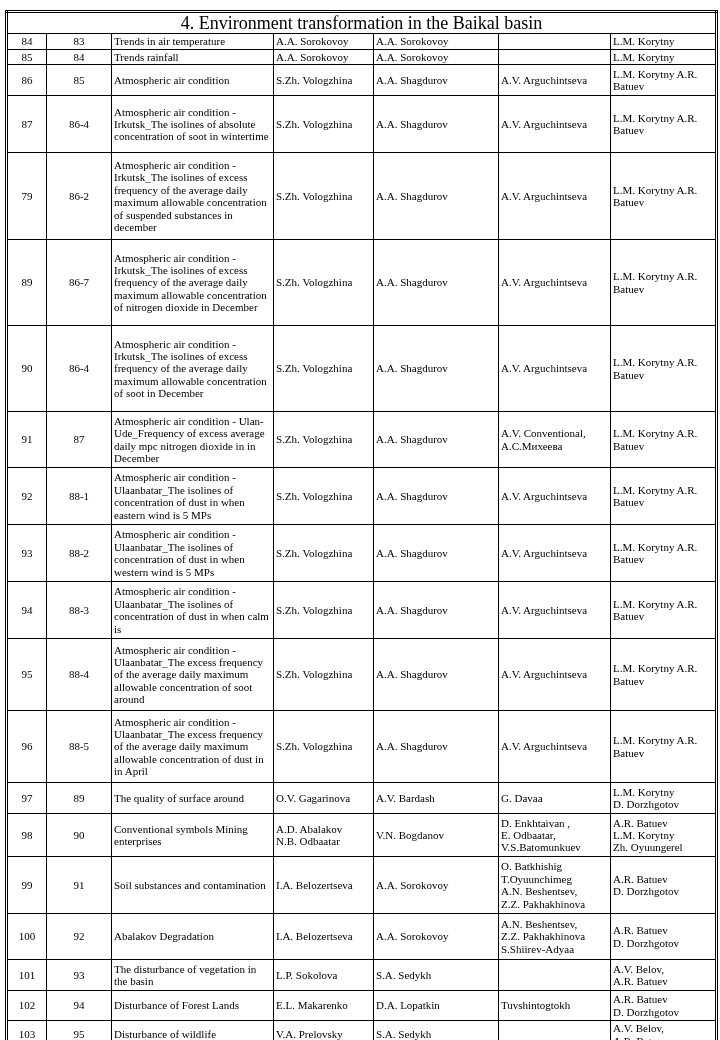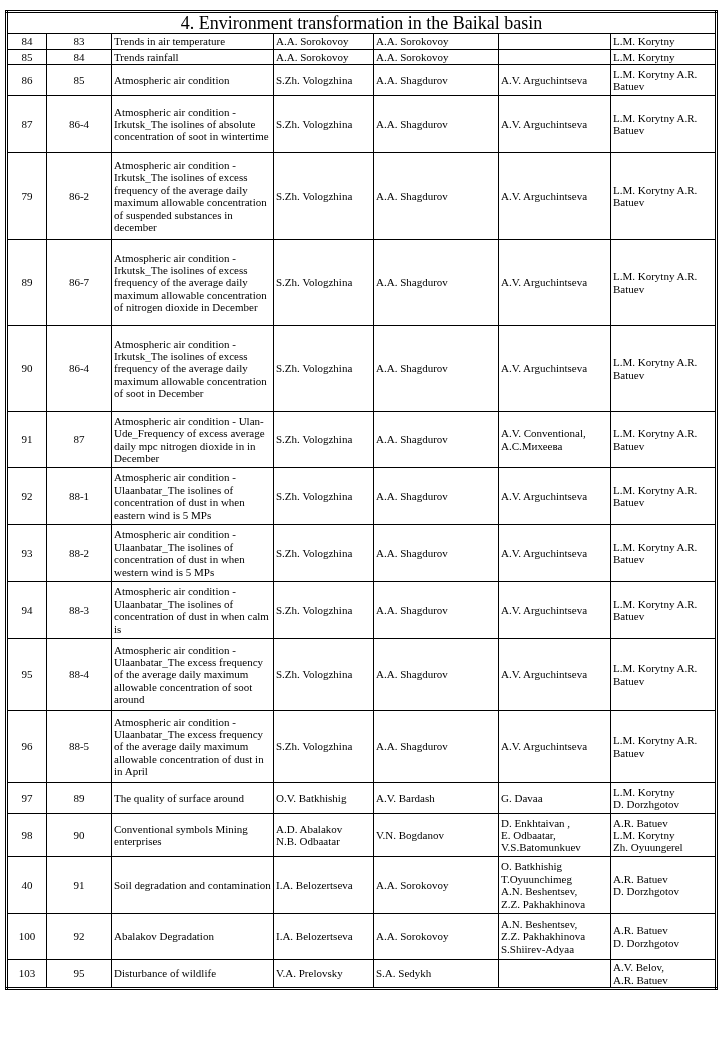--- a/index.html
+++ b/index.html
@@ -181,62 +181,82 @@
     <td class="c-desc">Atmospheric air condition - Ulaanbatar_The excess frequency of the average daily maximum allowable concentration of dust in in April</td>
     <td class="c-a1">S.Zh. Vologzhina</td>
     <td class="c-a2">A.A. Shagdurov</td>
     <td class="c-a3">A.V. Arguchintseva</td>
     <td class="c-ed">L.M. Korytny A.R. Batuev</td>
   </tr>
       <tr style="height: 31px;">
     <td class="c-num">97</td>
     <td class="c-code">89</td>
     <td class="c-desc">The quality of surface around</td>
-    <td class="c-a1">O.V. Batkhishig</td>
+    <td class="c-a1">O.V. Gagarinova</td>
     <td class="c-a2">A.V. Bardash</td>
     <td class="c-a3">G. Davaa</td>
     <td class="c-ed">L.M. Korytny
 D. Dorzhgotov</td>
   </tr>
       <tr style="height: 43px;">
     <td class="c-num">98</td>
     <td class="c-code">90</td>
     <td class="c-desc">Conventional symbols Mining enterprises</td>
     <td class="c-a1">A.D. Abalakov
 N.B. Odbaatar</td>
     <td class="c-a2">V.N. Bogdanov</td>
     <td class="c-a3">D. Enkhtaivan ,
 E. Odbaatar,
 V.S.Batomunkuev</td>
     <td class="c-ed">A.R. Batuev
 L.M. Korytny
 Zh. Oyuungerel</td>
   </tr>
       <tr style="height: 57px;">
-    <td class="c-num">40</td>
+    <td class="c-num">99</td>
     <td class="c-code">91</td>
-    <td class="c-desc">Soil degradation and contamination</td>
+    <td class="c-desc">Soil substances and contamination</td>
     <td class="c-a1">I.A. Belozertseva</td>
     <td class="c-a2">A.A. Sorokovoy</td>
     <td class="c-a3">O. Batkhishig
 T.Oyuunchimeg
 A.N. Beshentsev,
 Z.Z. Pakhakhinova</td>
     <td class="c-ed">A.R. Batuev
 D. Dorzhgotov</td>
   </tr>
       <tr style="height: 46px;">
     <td class="c-num">100</td>
     <td class="c-code">92</td>
     <td class="c-desc">Abalakov Degradation</td>
     <td class="c-a1">I.A. Belozertseva</td>
     <td class="c-a2">A.A. Sorokovoy</td>
     <td class="c-a3">A.N. Beshentsev,
 Z.Z. Pakhakhinova
 S.Shiirev-Adyaa</td>
+    <td class="c-ed">A.R. Batuev
+D. Dorzhgotov</td>
+  </tr>
+      <tr style="height: 31px;">
+    <td class="c-num">101</td>
+    <td class="c-code">93</td>
+    <td class="c-desc">The disturbance of vegetation in the basin</td>
+    <td class="c-a1">L.P. Sokolova</td>
+    <td class="c-a2">S.A. Sedykh</td>
+    <td class="c-a3"></td>
+    <td class="c-ed">A.V. Belov,
+A.R. Batuev</td>
+  </tr>
+      <tr style="height: 30px;">
+    <td class="c-num">102</td>
+    <td class="c-code">94</td>
+    <td class="c-desc">Disturbance of Forest Lands</td>
+    <td class="c-a1">E.L. Makarenko</td>
+    <td class="c-a2">D.A. Lopatkin</td>
+    <td class="c-a3">Tuvshintogtokh</td>
     <td class="c-ed">A.R. Batuev
 D. Dorzhgotov</td>
   </tr>
       <tr style="height: 28px;">
     <td class="c-num">103</td>
     <td class="c-code">95</td>
     <td class="c-desc">Disturbance of wildlife</td>
     <td class="c-a1">V.A. Prelovsky</td>
     <td class="c-a2">S.A. Sedykh</td>
     <td class="c-a3"></td>

